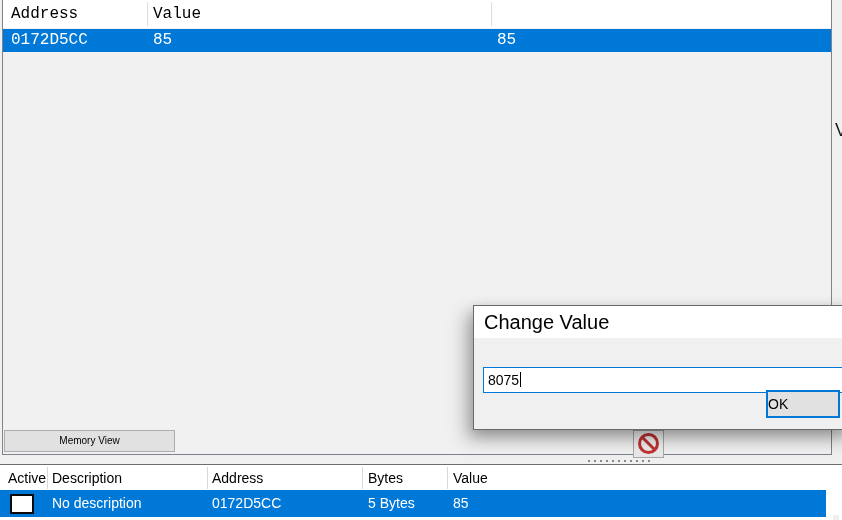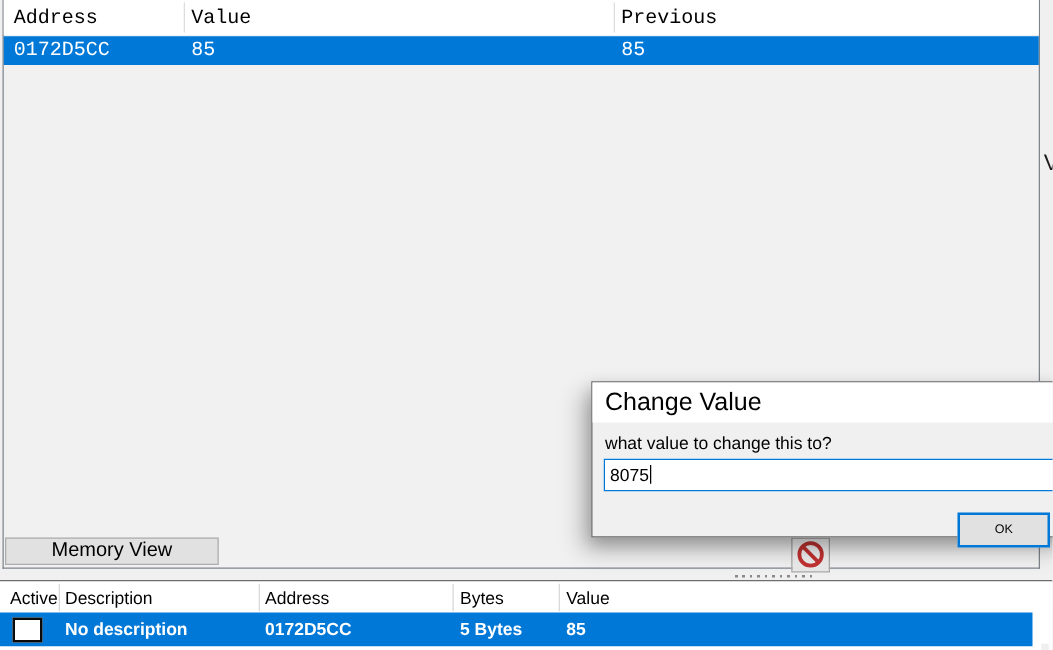--- a/index.html
+++ b/index.html
@@ -34,21 +34,21 @@
     position:absolute; top:0; height:23px; line-height:23px; white-space:pre;
   }
   
   .edge-glyph {
     position:absolute; left:835px; top:120px; font-size:18px; color:#1a1a1a;
   }
   
   .memview-btn {
     position:absolute; left:4px; top:430px; width:171px; height:22px;
     background:#E1E1E1; border:1px solid #ADADAD;
-    font-size:16px; text-align:center; line-height:20px; z-index:6;
+    font-size:10px; text-align:center; line-height:20px; z-index:6;
   }
   
   .prohibit-box {
     position:absolute; left:633px; top:430px; width:31px; height:28px;
     border:1px solid #A8A8A8; background:linear-gradient(#FCFCFC,#E7E7E7);
     z-index:10;
   }
   .no-entry {
     position:absolute; left:4px; top:2px; width:21px; height:21px;
     border:3px solid #C23232; border-radius:50%;
@@ -69,21 +69,21 @@
   }
   .bottom-header { position:absolute; left:0; top:1px; right:0; height:24px; background:#FFFFFF; }
   .bottom-header .cell {
     position:absolute; top:0; height:24px; line-height:24px; font-size:14px; white-space:pre;
   }
   .bottom-header .col-sep {
     position:absolute; top:1px; bottom:1px; width:1px; background:#D8D8D8;
   }
   .bottom-row {
     position:absolute; left:0; top:25px; right:16px; height:27px;
-    background:#0078D7; color:#FFFFFF;font-weight:bold;
+    background:#0078D7; color:#FFFFFF;
   }
   .bottom-row .cell {
     position:absolute; top:0; height:27px; line-height:27px; font-size:14px; white-space:pre;
   }
   .row-checkbox {
     position:absolute; left:10px; top:4px; width:24px; height:20px;
     background:#FFFFFF; border:2px solid #0A0A0A;
   }
   .scroll-notch {
     position:absolute; left:833px; top:25px; width:6px; height:27px; background:#EFEFEF;
@@ -106,35 +106,34 @@
   .dialog-input {
     position:absolute; left:9px; top:61px; width:370px; height:26px;
     background:#FFFFFF; border:1px solid #0078D7;
     font-size:14px; line-height:24px; padding-left:4px;
   }
   .caret {
     display:inline-block; width:1px; height:15px; background:#000;
     vertical-align:-2px; margin-left:1px;
   }
   .ok-button {
-    position:absolute; left:292px; top:104px; width:74px; height:28px;
+    position:absolute; left:292px; top:84px; width:74px; height:28px;
     background:#E1E1E1; border:2px solid #0078D7;
-    font-size:10px; text-align:center; line-height:24px;
+    font-size:14px; line-height:24px;
   }
 </style>
 </head>
 <body>
 
 <div class="found-panel">
   <div class="found-header">
     <div class="col-sep" style="left:144px;"></div>
     <div class="col-sep" style="left:488px;"></div>
     <div class="cell mono" style="left:8px;">Address</div>
     <div class="cell mono" style="left:150px;">Value</div>
-    <div class="cell mono" style="left:494px;">Previous</div>
   </div>
   <div class="found-row">
     <div class="cell mono" style="left:8px;">0172D5CC</div>
     <div class="cell mono" style="left:150px;">85</div>
     <div class="cell mono" style="left:494px;">85</div>
   </div>
 </div>
 
 <div class="edge-glyph">V</div>
 
@@ -165,16 +164,15 @@
     <div class="cell" style="left:368px;">5 Bytes</div>
     <div class="cell" style="left:453px;">85</div>
     <div class="scroll-notch"></div>
   </div>
 </div>
 
 <div class="dialog">
   <div class="dialog-titlebar">
     <div class="dialog-title">Change Value</div>
   </div>
-  <div class="dialog-prompt">what value to change this to?</div>
   <div class="dialog-input"><span>8075</span><span class="caret"></span></div>
   <div class="ok-button">OK</div>
 </div>
 
 </body></html>

